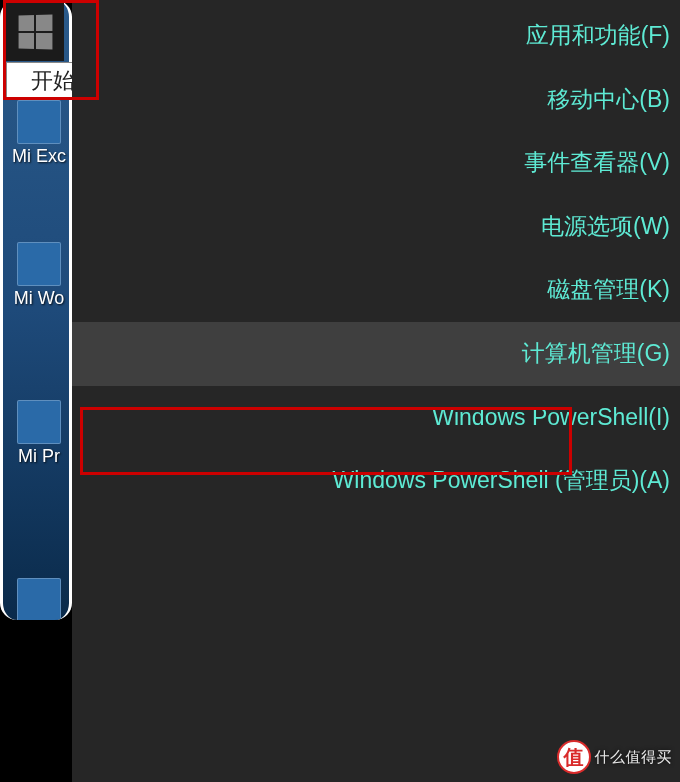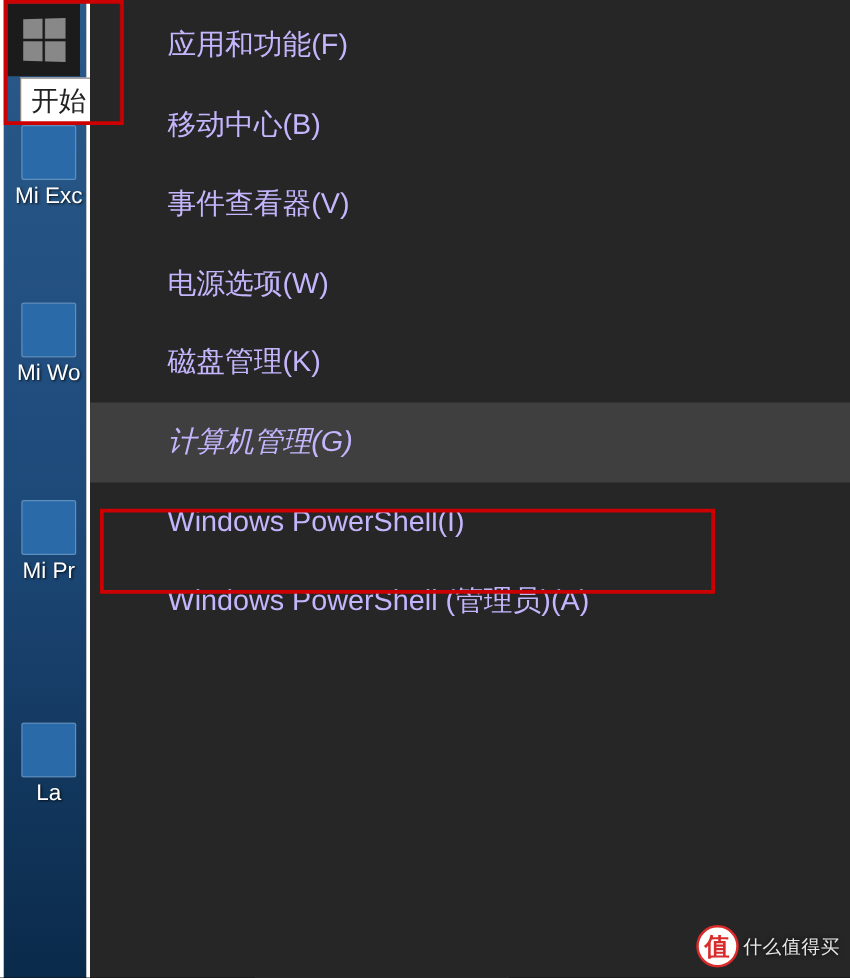--- a/index.html
+++ b/index.html
@@ -7,25 +7,26 @@
       width: 680px;
       height: 782px;
       overflow: hidden;
       font-family: "Microsoft YaHei", "Segoe UI", sans-serif;
       background: #000;
       position: relative;
     }
     .desktop-strip {
       position: absolute;
       left: 0; top: 0;
-      width: 72px; height: 782px;
+      width: 72px; height: 620px;
       background: linear-gradient(180deg, #2a5a8a 0%, #1e4a7a 50%, #0a2a4a 100%);
       border-right: 3px solid #fff;
       border-left: 3px solid #fff;
       overflow: hidden;
+      border-radius: 17px;
     }
     .desktop-icon {
       position: absolute;
       left: 8px;
       width: 56px;
       text-align: center;
       color: #fff;
       font-size: 18px;
       text-shadow: 1px 1px 2px rgba(0,0,0,.8);
       line-height: 1.15;
@@ -48,53 +49,54 @@
       width: 34px; height: 34px;
       display: grid;
       grid-template-columns: 1fr 1fr;
       grid-template-rows: 1fr 1fr;
       gap: 2px;
       transform: perspective(60px) rotateY(-6deg);
     }
     .win-logo span { background: #888; }
     .start-tooltip {
       position: absolute;
-      left: 16px; top: 62px;
+      left: 6px; top: 62px;
       background: #fff;
       color: #222;
       font-size: 22px;
-      padding: 3px 8px;
+      padding: 3px 24px;
       border: 1px solid #888;
     }
     .start-highlight {
       position: absolute;
       left: 3px; top: 0px;
       width: 96px; height: 100px;
       border: 3px solid #cc0000;
       pointer-events: none;
       z-index: 60;
     }
     .context-menu {
       position: absolute;
       left: 72px; top: 0;
       width: 608px; height: 782px;
       background: #262626;
       display: flex;
       flex-direction: column;
       padding-top: 4px;
     }
     .menu-item {
-      color: #c4b5fd;
+      color: #5eead4;
       font-size: 23px;
       padding: 18px 10px 18px 62px;
       line-height: 1.2;
       cursor: pointer;
       position: relative;
+      text-align: right;
     }
-    .menu-item.hovered { background: #3f3f3f; font-style: italic; }
+    .menu-item.hovered { background: #3f3f3f; }
     .network-highlight {
       position: absolute;
       left: 80px; top: 407px;
       width: 492px; height: 68px;
       border: 3px solid #cc0000;
       pointer-events: none;
       z-index: 60;
     }
     .watermark {
       position: absolute;

